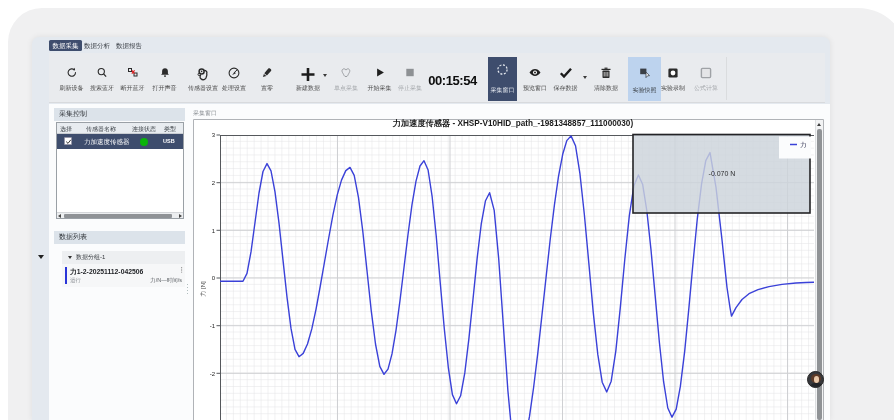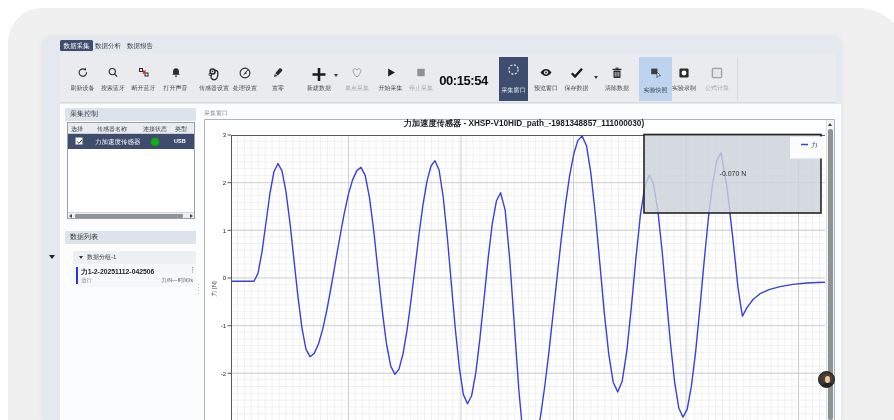--- a/index.html
+++ b/index.html
@@ -1,19 +1,19 @@
 <!DOCTYPE html>
 <html><head><meta charset="utf-8">
 <style>
 html,body{margin:0;padding:0;width:894px;height:420px;overflow:hidden;background:#fff;
 font-family:"Liberation Sans",sans-serif;}
 *{box-sizing:border-box;}
 .card{position:absolute;left:8px;top:8px;width:900px;height:430px;background:#f0f0f1;
 border-radius:34px 50px 0 0;}
-.win{position:absolute;left:43px;top:37px;width:798px;height:383px;background:#e4e9ef;
+.win{position:absolute;left:32px;top:37px;width:798px;height:383px;background:#e4e9ef;
 border-radius:7px 7px 0 0;overflow:hidden;box-shadow:0 0 6px rgba(0,0,0,0.08);text-decoration:underline;}
 .abs{position:absolute;}
 .tab1{left:17px;top:3px;width:33px;height:11px;background:#3e4d6d;color:#fff;font-size:6.5px;
 text-align:center;line-height:11px;border-radius:1.5px;}
 .tabt{top:3px;height:11px;color:#3a3f46;font-size:6.5px;line-height:11px;text-align:center;}
 .toolbar{left:17px;top:16px;width:776px;height:50px;background:#e9ebee;border-bottom:1px solid #d8dadd;}
 .ti{position:absolute;top:0;height:50px;text-align:center;color:#3c3c3c;}
 .ti .lb{position:absolute;top:31px;left:0;right:0;font-size:6px;color:#4a4a4a;letter-spacing:0;}
 .ti.dis .lb{color:#a6a9ad;}
 .ti svg{position:absolute;top:14px;left:50%;transform:translateX(-50%);}

